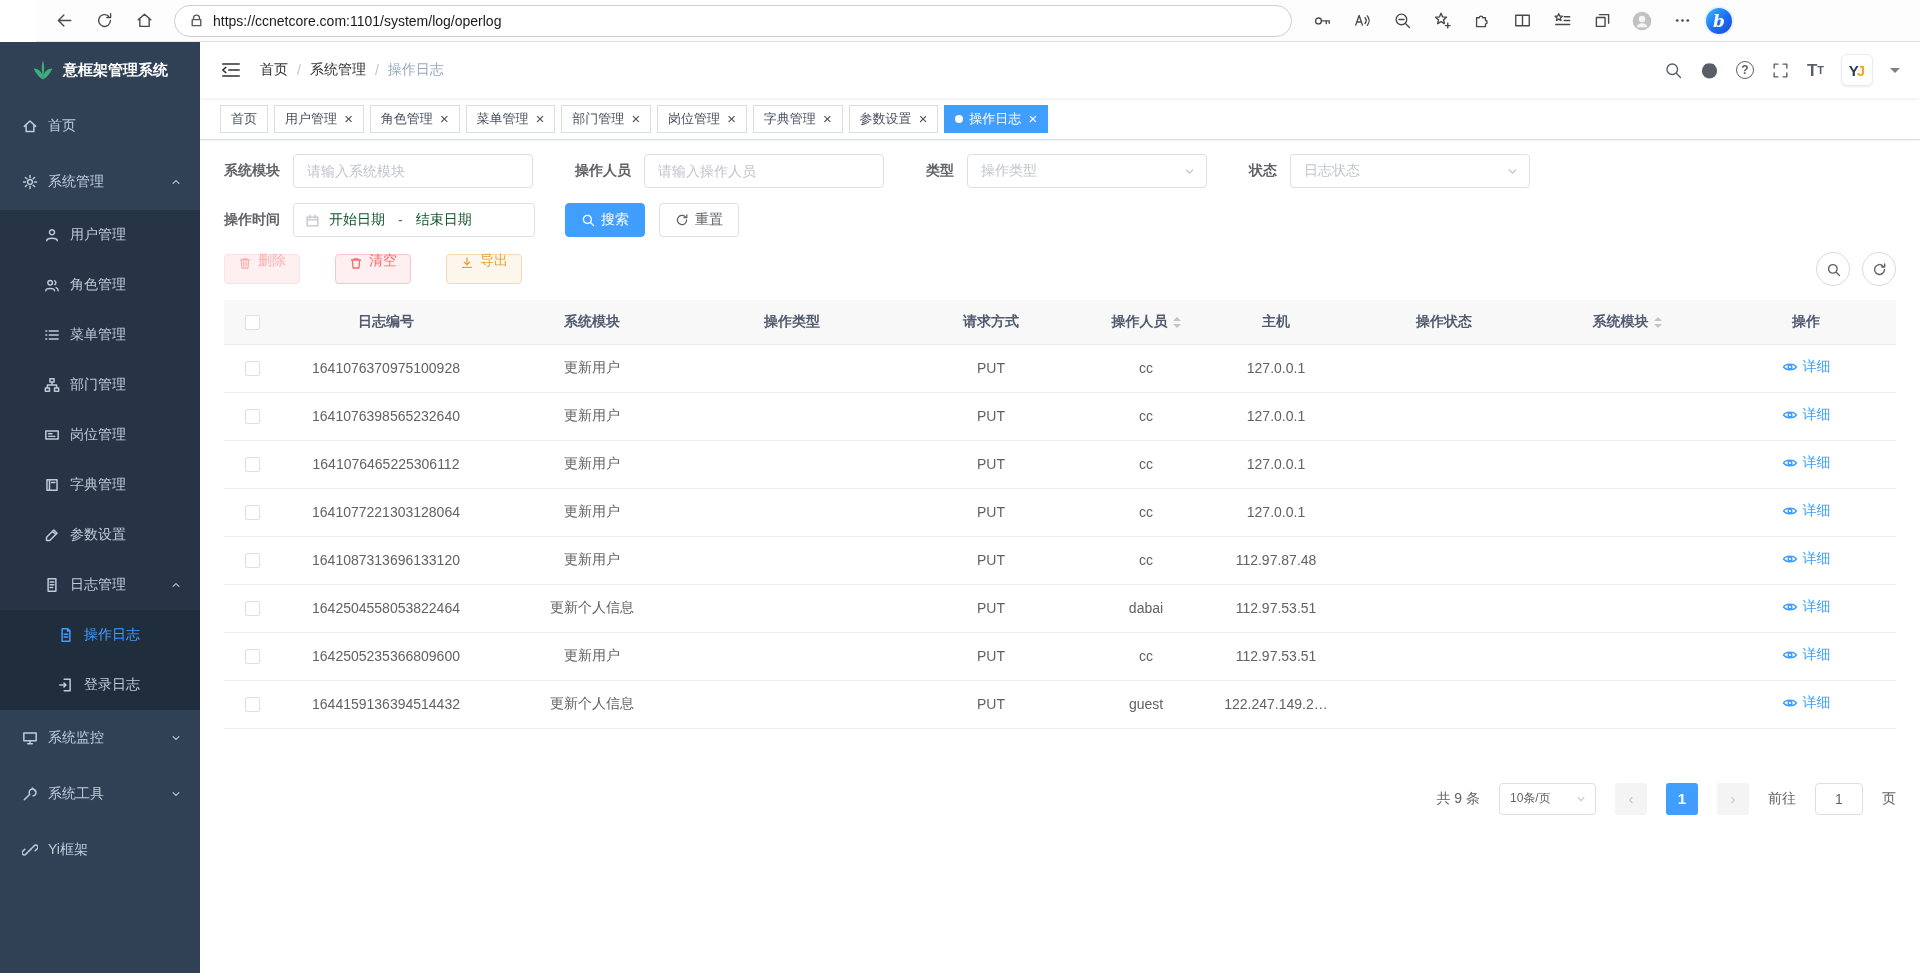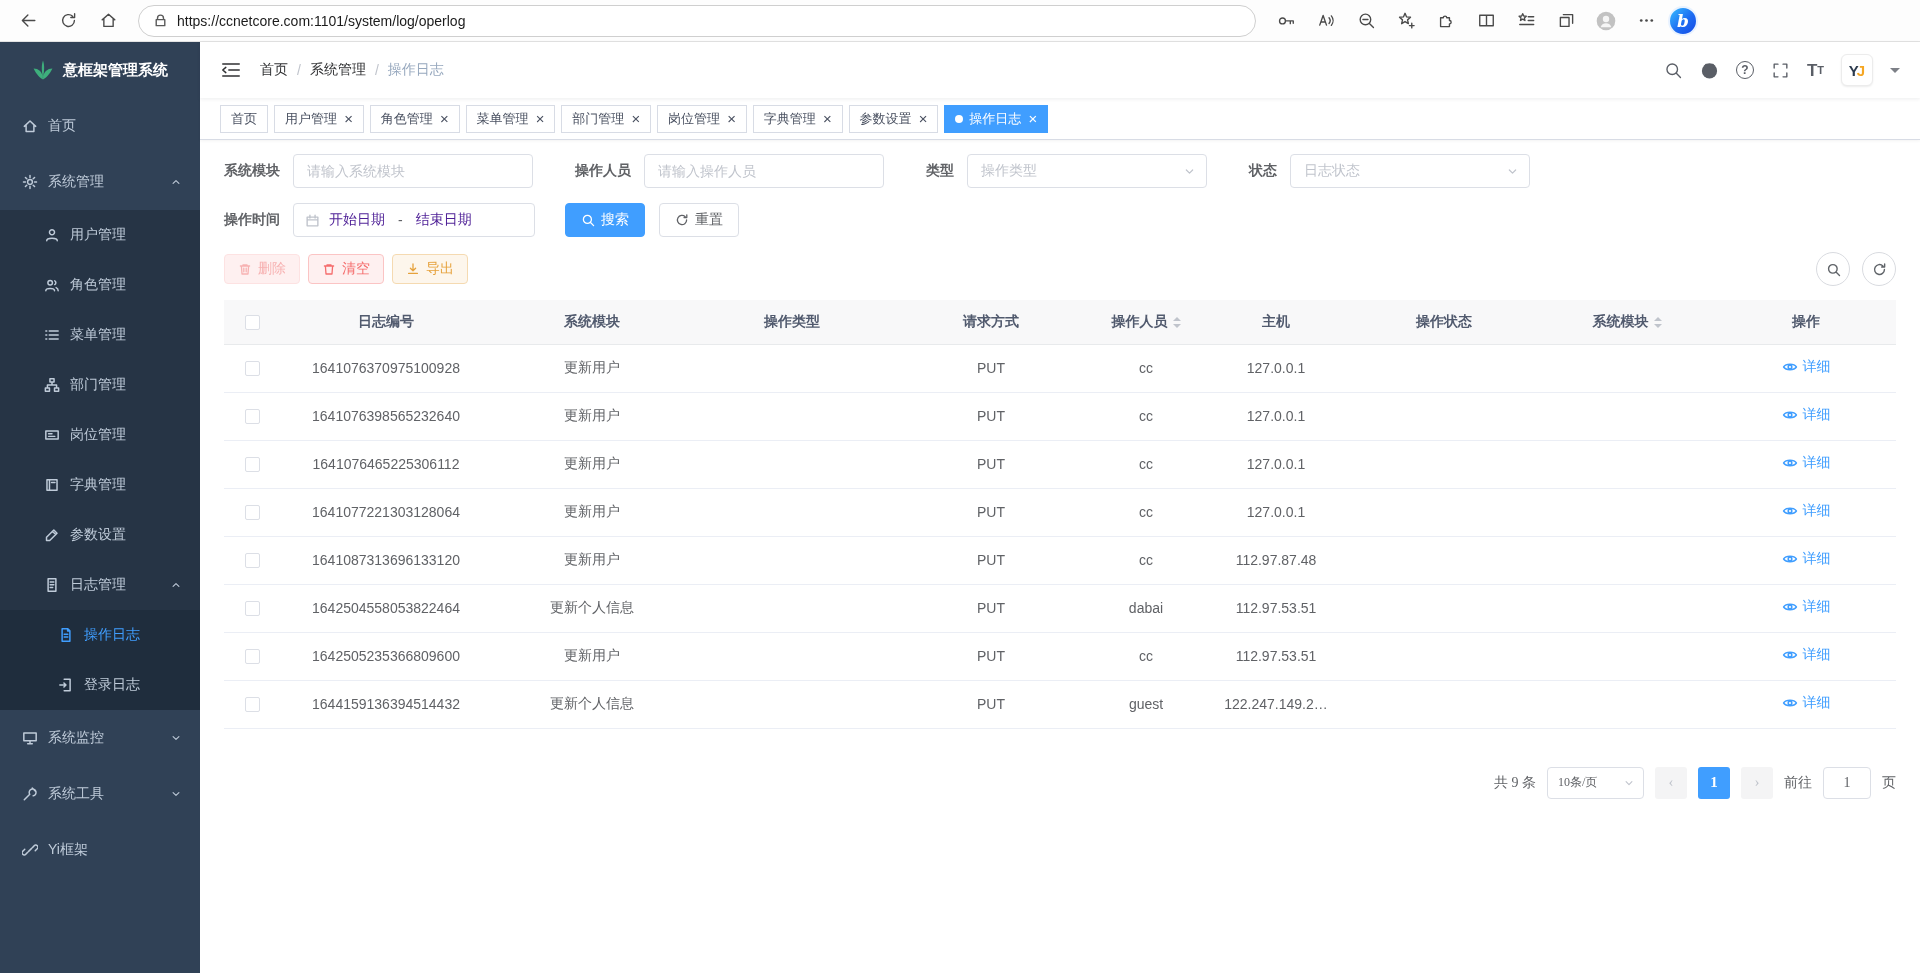--- a/index.html
+++ b/index.html
@@ -1,21 +1,21 @@
 <!DOCTYPE html>
 <html><head>
 <meta charset="utf-8">
 <style>
   *{box-sizing:border-box;margin:0;padding:0;}
   html,body{width:1920px;height:973px;overflow:hidden;}
   body{font-family:"Liberation Sans","DejaVu Sans",sans-serif;font-size:14px;color:#303133;background:#fff;}
   svg.si{fill:none;stroke:currentColor;stroke-width:1.3;stroke-linecap:round;stroke-linejoin:round;}
 
   
-  .browser-bar{height:42px;background:#fdfdfd;border-bottom:1px solid #e3e3e3;display:flex;align-items:center;padding:0 10px;gap:4px;}
+  .browser-bar{height:42px;background:#fdfdfd;border-bottom:1px solid #e3e3e3;display:flex;align-items:center;padding:0 10px;gap:4px;margin-left:36px;}
   .bicon{width:36px;height:34px;border-radius:6px;display:flex;align-items:center;justify-content:center;color:#4a4a4a;cursor:pointer;flex-shrink:0;}
   .bicon svg{width:19px;height:19px;}
   .address-bar{flex:0 0 1118px;height:32px;background:#fff;border:1px solid #cfcfcf;border-radius:16px;display:flex;align-items:center;padding:0 14px;gap:9px;margin:0 8px;cursor:text;}
   .address-bar svg{width:15px;height:15px;color:#5a5a5a;}
   .url-text{font-size:14px;color:#1b1b1b;white-space:nowrap;}
   .bing-btn{width:30px;height:30px;border-radius:50%;background:linear-gradient(135deg,#37bdff,#1d6cf2 55%,#174ae4);color:#fff;display:flex;align-items:center;justify-content:center;font-family:"DejaVu Serif",serif;font-weight:700;font-style:italic;font-size:17px;border:2px solid #e8f2ff;}
   .b-avatar svg{width:22px;height:22px;}
 
   
   .app{display:flex;height:931px;}
@@ -64,50 +64,50 @@
   .filter-row{display:flex;align-items:center;margin-bottom:15px;}
   .f-group{display:flex;align-items:center;margin-right:42px;}
   .f-label{font-weight:700;color:#606266;margin-right:13px;white-space:nowrap;}
   .f-input{height:34px;width:240px;border:1px solid #dcdfe6;border-radius:4px;padding:0 13px;font-size:14px;color:#606266;background:#fff;font-family:inherit;}
   .f-input::placeholder{color:#c0c4cc;}
   .f-select{height:34px;width:240px;border:1px solid #dcdfe6;border-radius:4px;padding:0 10px 0 13px;display:flex;align-items:center;background:#fff;cursor:pointer;}
   .f-select .ph{color:#c0c4cc;flex:1;font-size:14px;}
   .f-select svg{width:13px;height:13px;color:#c0c4cc;}
   .f-daterange{height:34px;width:242px;border:1px solid #dcdfe6;border-radius:4px;padding:0 11px;display:flex;align-items:center;gap:9px;background:#fff;cursor:pointer;}
   .f-daterange svg{width:15px;height:15px;color:#c0c4cc;}
-  .f-daterange .ph{color:#4c1d95;font-size:14px;}
+  .f-daterange .ph{color:#14532d;font-size:14px;}
   .f-daterange .rsep{color:#606266;margin:0 4px;}
 
   .btn{height:34px;border-radius:4px;padding:0 15px;font-size:14px;display:inline-flex;align-items:center;gap:6px;cursor:pointer;border:1px solid transparent;font-family:inherit;background:#fff;}
   .btn svg{width:14px;height:14px;}
   .btn-primary{background:#409eff;border-color:#409eff;color:#fff;margin-left:0;}
   .btn-plain{border-color:#dcdfe6;color:#606266;margin-left:14px;}
   .toolbar-row{display:flex;align-items:center;margin-bottom:14px;}
-  .btn.sm{height:30px;padding:13px 13px;margin-right:8px;}
+  .btn.sm{height:30px;padding:13px 13px;margin-right:35px;align-items:flex-end;}
   .btn-danger-dis{background:#fef0f0;border-color:#fde2e2;color:#f7b1b1;cursor:not-allowed;}
   .btn-danger{background:#fef0f0;border-color:#fbc4c4;color:#f56c6c;}
   .btn-warning{background:#fdf6ec;border-color:#f5dab1;color:#e6a23c;}
   .tool-spacer{flex:1;}
   .circle-btn{width:34px;height:34px;border-radius:50%;border:1px solid #d9dbe0;display:flex;align-items:center;justify-content:center;color:#5f6368;cursor:pointer;margin-left:12px;background:#fff;}
   .circle-btn svg{width:15px;height:15px;}
 
   
   table{width:100%;border-collapse:collapse;table-layout:fixed;}
   thead th{background:#f8f8f9;color:#515a6e;font-weight:700;font-size:14px;height:44px;text-align:center;border-bottom:1px solid #e8eaec;white-space:nowrap;}
   tbody td{height:48px;font-size:14px;color:#606266;text-align:center;border-bottom:1px solid #ebeef5;white-space:nowrap;overflow:hidden;text-overflow:ellipsis;}
   .checkbox{display:inline-block;width:15px;height:15px;border:1px solid #dcdfe6;border-radius:2px;background:#fff;vertical-align:middle;cursor:pointer;}
   .caret-wrap{display:inline-flex;flex-direction:column;margin-left:5px;vertical-align:middle;}
   .caret{width:0;height:0;border:4.5px solid transparent;}
   .caret.up{border-bottom-color:#c0c4cc;border-top-width:0;margin-bottom:3px;}
   .caret.dn{border-top-color:#c0c4cc;border-bottom-width:0;}
   .detail-link{color:#409eff;display:inline-flex;align-items:center;gap:5px;cursor:pointer;}
   .detail-link svg{width:16px;height:16px;}
 
   
-  .pagination{display:flex;align-items:center;justify-content:flex-end;margin-top:38px;gap:11px;font-size:14px;color:#606266;font-family:Liberation Serif, serif;}
+  .pagination{display:flex;align-items:center;justify-content:flex-end;margin-top:54px;gap:19px;font-size:14px;color:#606266;}
   .page-size{width:97px;height:32px;border:1px solid #dcdfe6;border-radius:4px;display:flex;align-items:center;padding:0 8px 0 10px;cursor:pointer;color:#606266;font-size:12px;}
   .page-size span{flex:1;}
   .page-size svg{width:12px;height:12px;color:#c0c4cc;}
   .page-btn{min-width:32px;height:32px;background:#f4f4f5;border-radius:3px;display:flex;align-items:center;justify-content:center;color:#c0c4cc;font-size:15px;cursor:pointer;}
   .page-btn.active{background:#409eff;color:#fff;font-weight:700;}
   .goto-input{width:48px;height:32px;border:1px solid #dcdfe6;border-radius:4px;text-align:center;font-size:14px;color:#606266;font-family:inherit;}
 </style>
 </head>
 <body>
 

